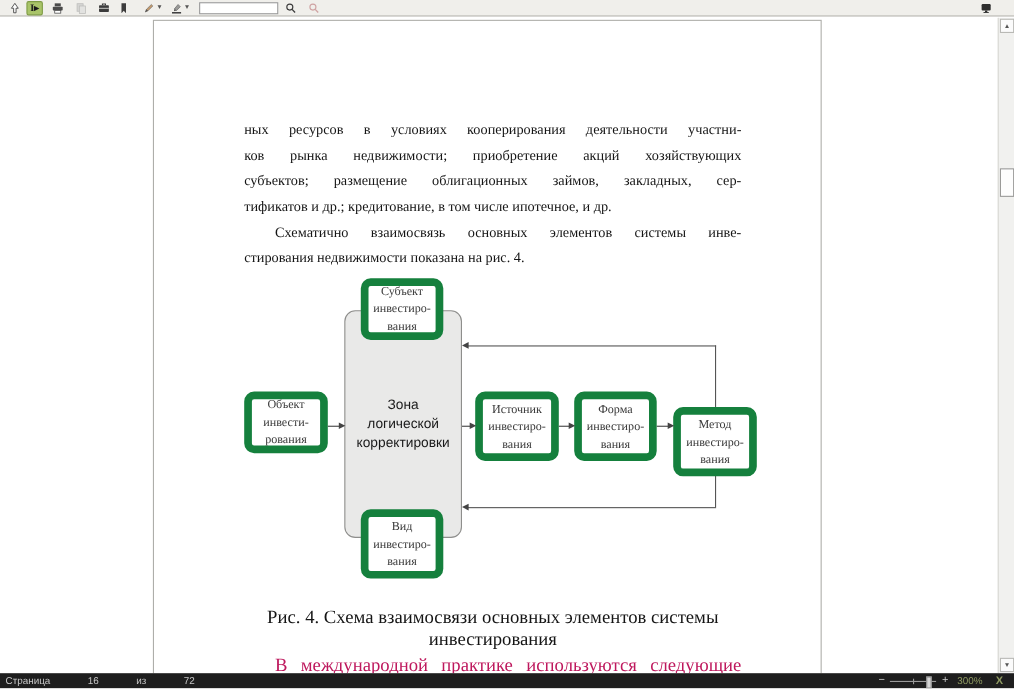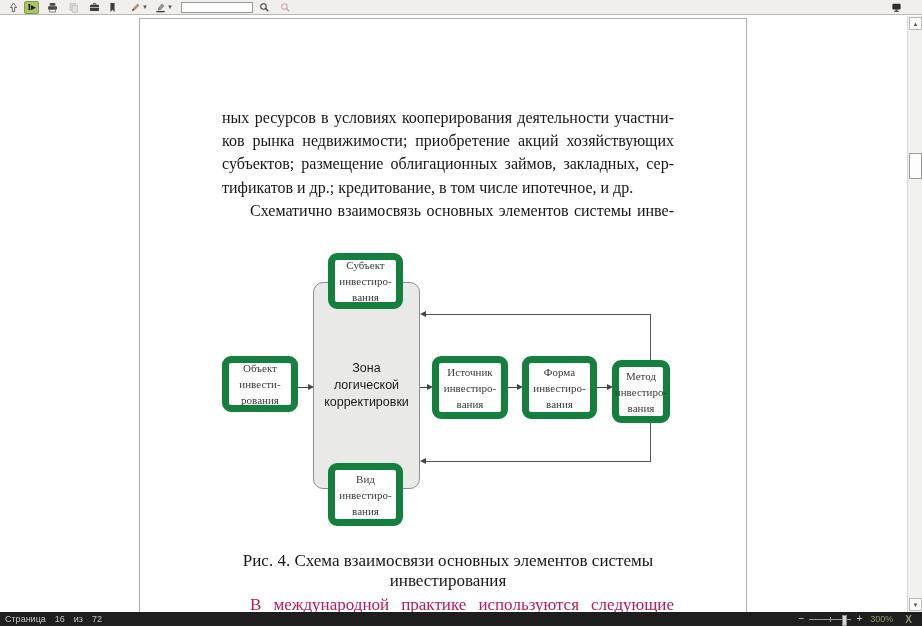--- a/index.html
+++ b/index.html
@@ -25,21 +25,21 @@
   .vscroll{position:absolute;right:0;top:0;width:15px;height:596px;background:#f1f1ef;border-left:1px solid #d8d8d4;box-sizing:border-box;}
   .sc-btn{position:absolute;left:1px;width:13px;height:13px;background:#fbfbfb;border:1px solid #b9b9b5;
     box-sizing:border-box;display:flex;align-items:center;justify-content:center;font-size:6px;color:#555;}
   .sc-up{top:1px;} .sc-down{bottom:1px;}
   .sc-thumb{position:absolute;left:1px;top:137px;width:13px;height:26px;background:#fdfdfd;border:1px solid #9a9a98;box-sizing:border-box;}
 
   
   .page{position:absolute;left:139px;top:2px;width:608px;height:600px;background:#fff;
     border:1px solid #aeaeaa;box-sizing:border-box;overflow:hidden;}
   .textcol{position:absolute;left:82px;width:452px;font-family:"Liberation Serif",serif;
-    font-size:16px;line-height:23.2px;color:#151515;}
+    font-size:13px;line-height:23.2px;color:#151515;}
   .tl{text-align:justify;text-align-last:justify;}
   .tl-end{text-align:left;}
   .indent{padding-left:28px;box-sizing:border-box;}
   .caption{position:absolute;left:82px;top:532px;width:452px;text-align:center;
     font-family:"Liberation Serif",serif;font-size:17px;color:#151515;}
   .p3{position:absolute;left:82px;top:574px;width:452px;font-family:"Liberation Serif",serif;
     font-size:17px;line-height:23.2px;color:#be185d;text-align:justify;text-align-last:justify;}
 
   
   .dzone{position:absolute;left:173px;top:263px;width:107px;height:207px;background:#e9e9e8;
@@ -55,21 +55,21 @@
     border-left:6px solid #444;border-top:3.5px solid transparent;border-bottom:3.5px solid transparent;}
   .larrow{position:absolute;height:7px;}
   .larrow::before{content:"";position:absolute;left:5px;right:0;top:3px;height:1px;background:#555;}
   .larrow::after{content:"";position:absolute;left:0;top:0;width:0;height:0;
     border-right:6px solid #444;border-top:3.5px solid transparent;border-bottom:3.5px solid transparent;}
   .vline{position:absolute;width:1px;background:#555;}
 
   
   .statusbar{position:absolute;left:0;top:612px;width:922px;height:14px;background:var(--statusbar-bg,#1e1e1e);
     color:#c6c6c6;font-size:9px;display:flex;align-items:center;}
-  .sb-left{display:flex;align-items:flex-start;margin-left:5px;}
+  .sb-left{display:flex;align-items:flex-start;margin-left:5px;gap:25px;}
   .sb-left span{margin-right:9px;}
   .sb-right{margin-left:auto;display:flex;align-items:center;margin-right:6px;}
   .zo,.zi{color:#cfcfcf;font-size:10px;line-height:1;cursor:default;}
   .sl-track{position:relative;width:42px;height:1px;background:#9a9a9a;margin:0 5px;}
   .sl-track::before{content:"";position:absolute;left:50%;top:-2px;width:1px;height:5px;background:#9a9a9a;}
   .sl-thumb{position:absolute;left:33px;top:-4px;width:3px;height:9px;background:#d6d6d6;border:1px solid #8a8a8a;}
   .zoom-val{color:var(--zoom-text,#8f9a62);margin:0 12px 0 8px;text-align:right;}
   .sb-close{color:var(--zoom-text,#8f9a62);font-weight:bold;font-size:10px;margin-right:4px;}
 </style>
 </head>
@@ -171,20 +171,21 @@
   <div class="main">
 
     <div class="page">
 
       <div class="textcol" style="top:87px">
         <div class="tl">ных ресурсов в условиях кооперирования деятельности участни-</div>
         <div class="tl">ков рынка недвижимости; приобретение акций хозяйствующих</div>
         <div class="tl">субъектов; размещение облигационных займов, закладных, сер-</div>
         <div class="tl-end">тификатов и др.; кредитование, в том числе ипотечное, и др.</div>
         <div class="tl indent">Схематично взаимосвязь основных элементов системы инве-</div>
+        <div class="tl-end">стирования недвижимости показана на рис. 4.</div>
       </div>
 
       <div>
 
         <div class="larrow" style="left:280px;top:292px;width:231px"></div>
         <div class="larrow" style="left:280px;top:439px;width:231px"></div>
         <div class="vline" style="left:510px;top:295px;height:147px"></div>
 
         <div class="dzone">
           <span>Зона</span>
@@ -210,21 +211,21 @@
         <div class="dbox" style="left:292px;top:337px;width:76px;height:63px">
           <span>Источник</span>
           <span>инвестиро-</span>
           <span>вания</span>
         </div>
         <div class="dbox" style="left:382px;top:337px;width:75px;height:63px">
           <span>Форма</span>
           <span>инвестиро-</span>
           <span>вания</span>
         </div>
-        <div class="dbox" style="left:472px;top:341px;width:58px;height:63px">
+        <div class="dbox" style="left:472px;top:351px;width:76px;height:63px">
           <span>Метод</span>
           <span>инвестиро-</span>
           <span>вания</span>
         </div>
 
         <div class="harrow" style="left:158px;top:365px;width:16px"></div>
         <div class="harrow" style="left:280px;top:365px;width:13px"></div>
         <div class="harrow" style="left:368px;top:365px;width:15px"></div>
         <div class="harrow" style="left:457px;top:365px;width:16px"></div>
       </div>

